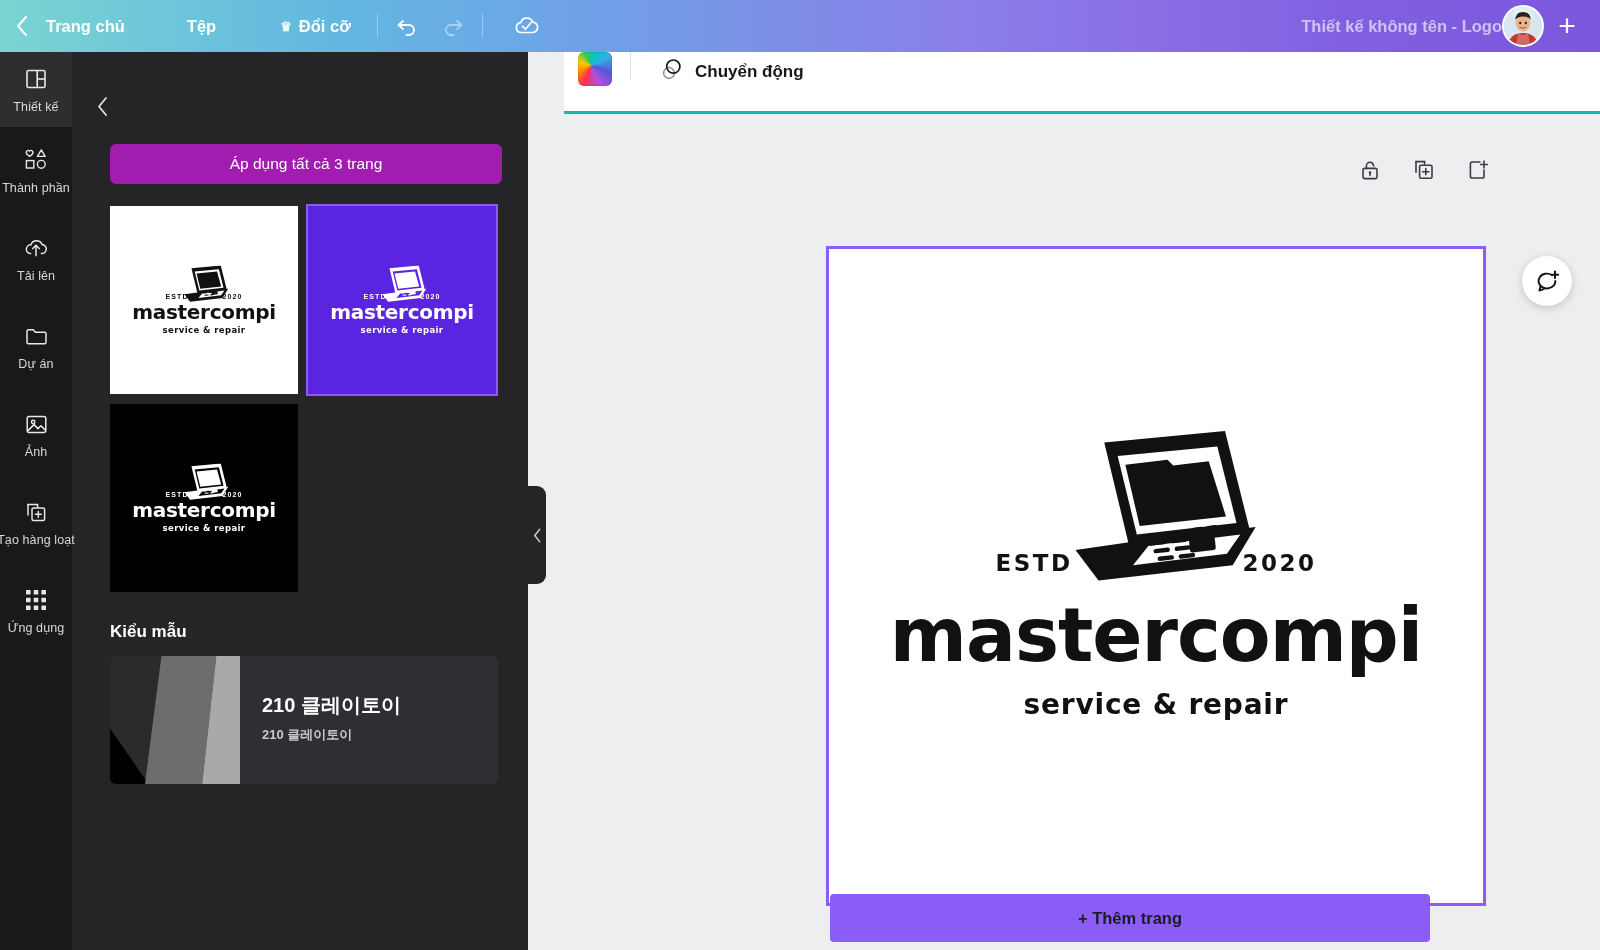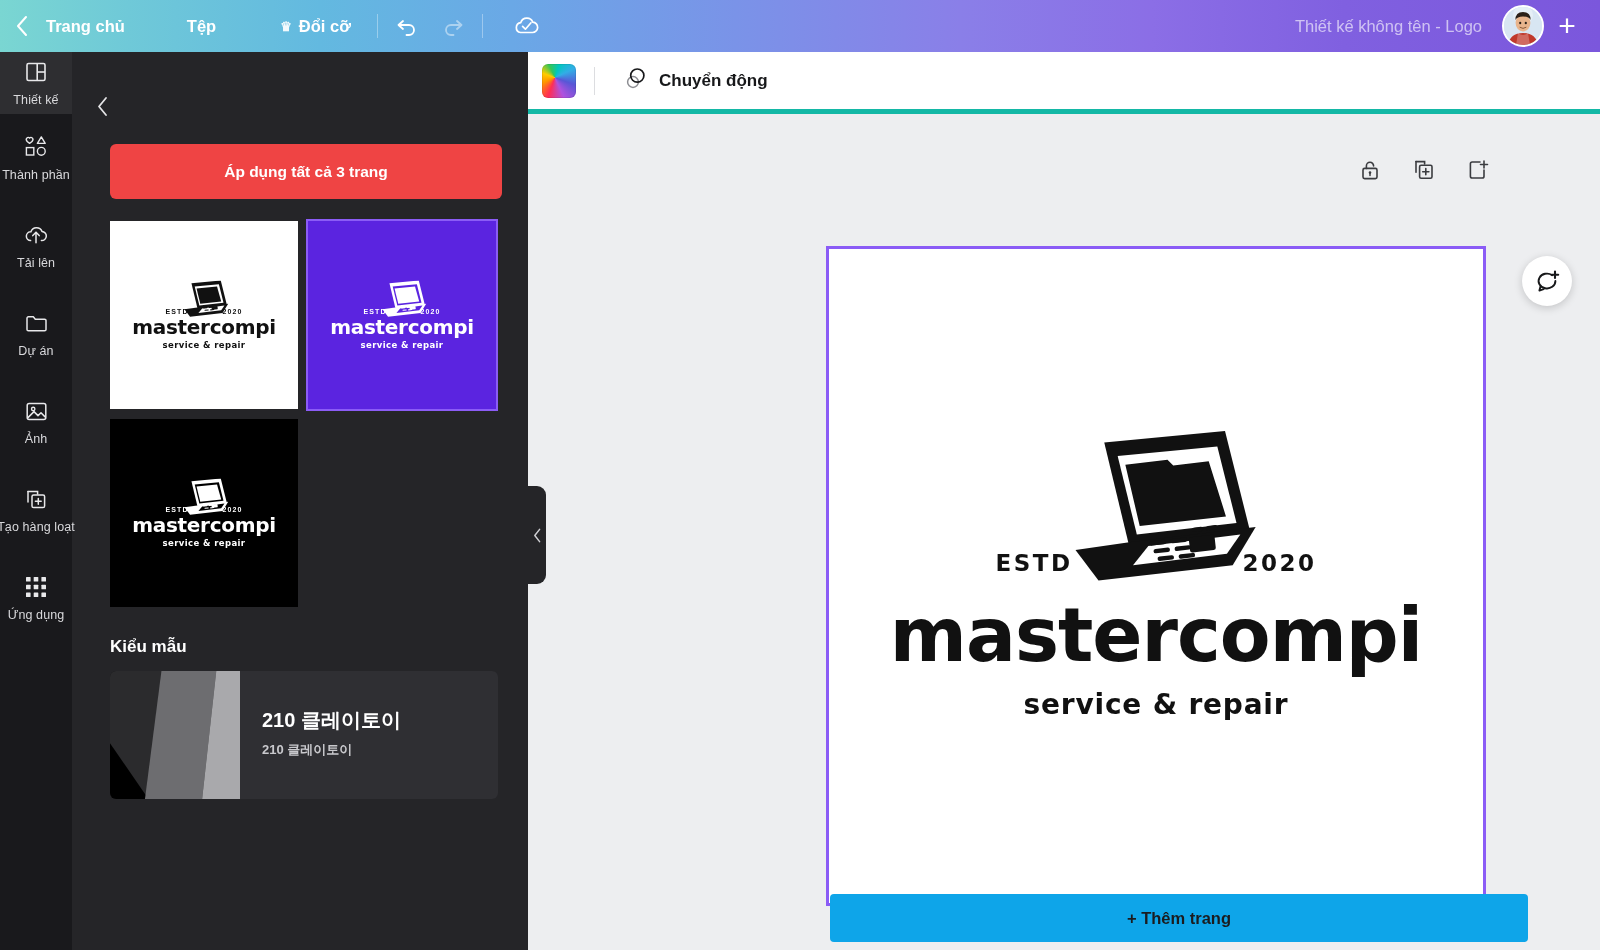--- a/index.html
+++ b/index.html
@@ -39,22 +39,22 @@
     width: 46px; height: 52px; display: flex; align-items: center;
     justify-content: center; cursor: pointer;
   }
   .tb-icon svg { display: block; }
   .tb-icon.dim { opacity: .45; }
   .tb-icon.cloud { margin-left: 14px; }
   #topbar .tb-right {
     margin-left: auto; display: flex; align-items: center; gap: 0; padding-right: 10px;
   }
   .doc-title {
-    font-size: 16.5px; font-weight: normal; color: rgba(255,255,255,.62);
-    margin-right: 20px; white-space: nowrap; cursor: pointer;
+    font-size: 16.5px; font-weight: bold; color: rgba(255,255,255,.62);
+    white-space: nowrap; cursor: pointer;
   }
   .avatar {
     width: 42px; height: 42px; border-radius: 50%;
     border: 2.5px solid #ffffff; overflow: hidden; position: relative;
     background: #cfe4f2; cursor: pointer; flex: none;
   }
   .plus-btn {
     width: 46px; height: 52px; display: flex; align-items: center;
     justify-content: center; font-size: 30px; font-weight: 300;
     color: #fff; cursor: pointer;
@@ -70,39 +70,39 @@
     align-items: center; justify-content: center; gap: 8px;
     cursor: pointer; color: #e8e8ea;
   }
   .rail-item.active { background: #2e2e31; }
   .rail-ico { width: 26px; height: 26px; display: flex; align-items: center; justify-content: center; }
   .rail-ico svg { display: block; }
   .rail-label {
     font-size: 12.5px; color: #d9d9dc; white-space: nowrap;
     letter-spacing: .1px;
   }
-  .rail-item:nth-child(1) { height: 62px; text-align: right; }
+  .rail-item:nth-child(1) { height: 75px; text-align: right; }
 
   
   #panel {
     position: absolute; left: 72px; top: 52px; width: 456px; height: 898px;
     background: #252528; z-index: 20; overflow: hidden;
   }
   .panel-head { display: flex; align-items: flex-start; padding: 28px 26px 0 24px; gap: 14px; }
   .panel-back {
     font-size: 21px; color: #e4e4e6; cursor: pointer; line-height: 1;
     margin-top: 16px; flex: none; font-weight: 300;
   }
   .panel-title {
     font-size: 21px; font-weight: bold; color: #ffffff; line-height: 1.35;
   }
   .apply-btn {
-    margin: 24px 26px 0 38px; height: 55px; background: #ef4444;
+    margin: 24px 26px 0 38px; height: 40px; background: #a21caf;
     border-radius: 6px; display: flex; align-items: center;
-    justify-content: center; font-size: 15.5px; font-weight: bold;
+    justify-content: center; font-size: 15.5px; font-weight: normal;
     color: #ffffff; cursor: pointer;
   }
   .thumbs {
     display: flex; flex-wrap: wrap; gap: 10px;
     padding: 22px 30px 0 38px;
   }
   .thumb {
     width: 188px; height: 188px; position: relative; cursor: pointer;
     overflow: hidden;
   }
@@ -158,22 +158,22 @@
     display: flex; align-items: center; justify-content: center;
     color: #cfcfd3; font-size: 13px; cursor: pointer;
   }
 
   
   #editor {
     position: absolute; left: 528px; top: 52px; width: 1072px; height: 898px;
     background: #edeef0;
   }
   .edit-toolbar {
-    height: 62px; background: #ffffff; display: flex; align-items: center;
-    padding-left: 14px; gap: 0; border-bottom: 5px solid #14b8a6;
+    height: 62px; background: #ffffff; display: flex; 
+    padding-left: 14px; gap: 0; border-bottom: 3px solid #14b8a6; margin-left: 36px;
   }
   .swatch {
     width: 34px; height: 34px; border-radius: 6px; cursor: pointer;
     background:
       conic-gradient(from 200deg at 38% 40%,
         #ff2d55, #ff9500, #ffcc00, #34c759, #00c7be,
         #32ade6, #5856d6, #af52de, #ff2d55);
     box-shadow: inset 0 0 0 1px rgba(0,0,0,.08);
   }
   .tb-vsep { width: 1px; height: 28px; background: #dcdde0; margin: 0 18px; }
@@ -198,22 +198,22 @@
 
   .comment-fab {
     position: absolute; right: 28px; top: 142px;
     width: 50px; height: 50px; border-radius: 50%; background: #ffffff;
     box-shadow: 0 2px 8px rgba(0,0,0,.18);
     display: flex; align-items: center; justify-content: center;
     cursor: pointer; color: #17181a;
   }
 
   .add-page {
-    position: absolute; left: 302px; bottom: 8px; width: 698px; height: 48px;
-    background: #0ea5e9; border-radius: 4px; display: flex;
+    position: absolute; left: 302px; bottom: 8px; width: 600px; height: 48px;
+    background: #8b5cf6; border-radius: 4px; display: flex;
     align-items: center; justify-content: center;
     font-size: 16.5px; font-weight: bold; color: #1b1c1f; cursor: pointer;
   }
 
   
   .logo-wrap {
     position: absolute; left: 50%; top: 50%; transform: translate(-50%,-50%);
     width: 560px; text-align: center; color: #111111;
   }
   .logo-laptop { display: flex; justify-content: center; }

